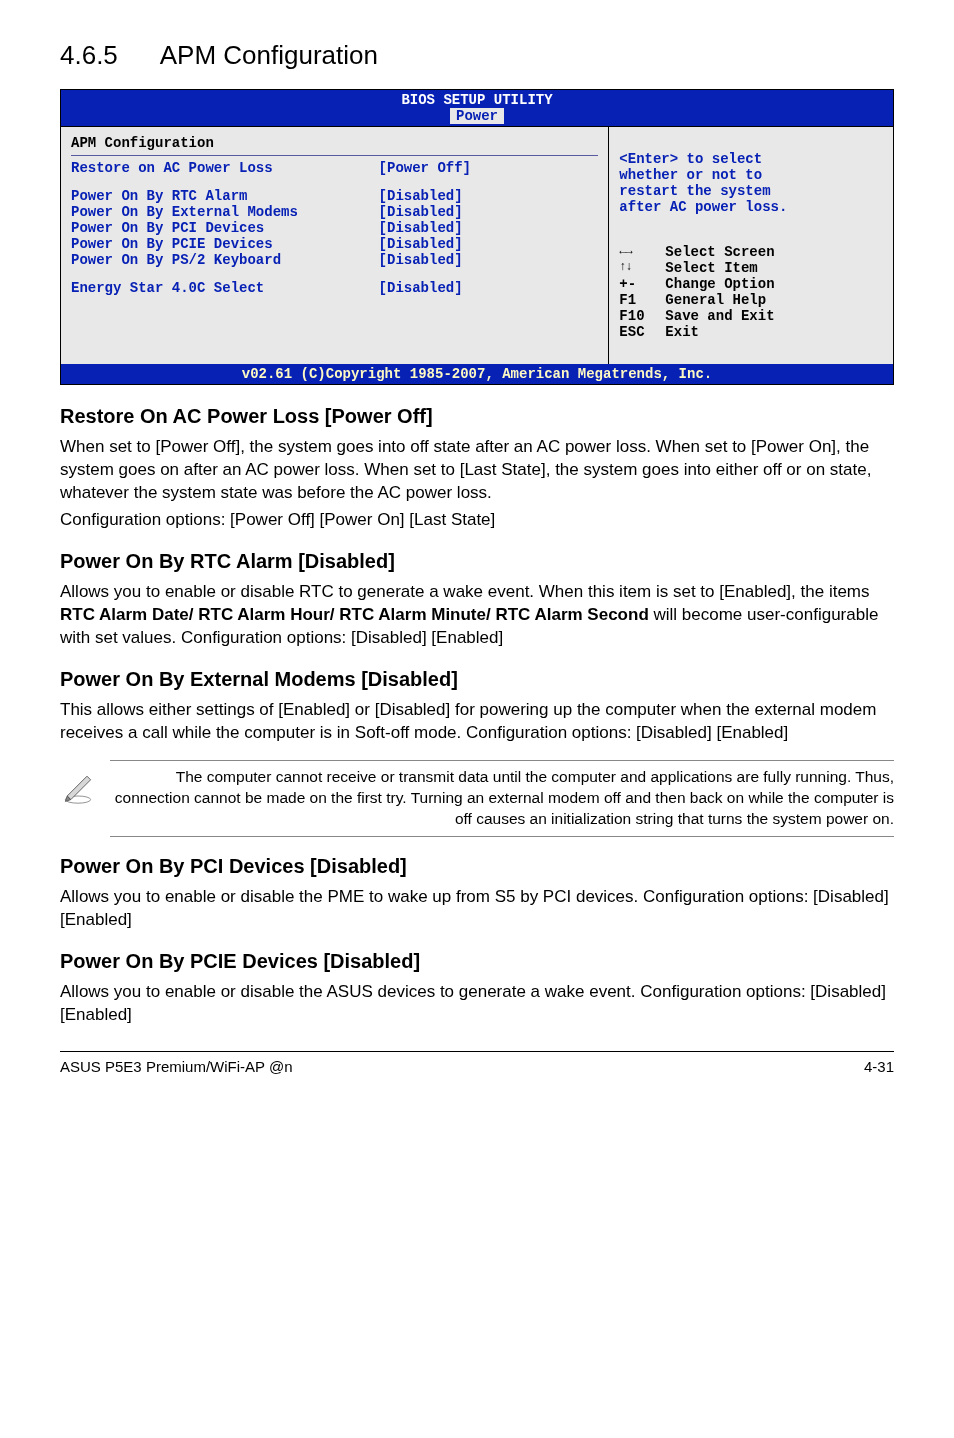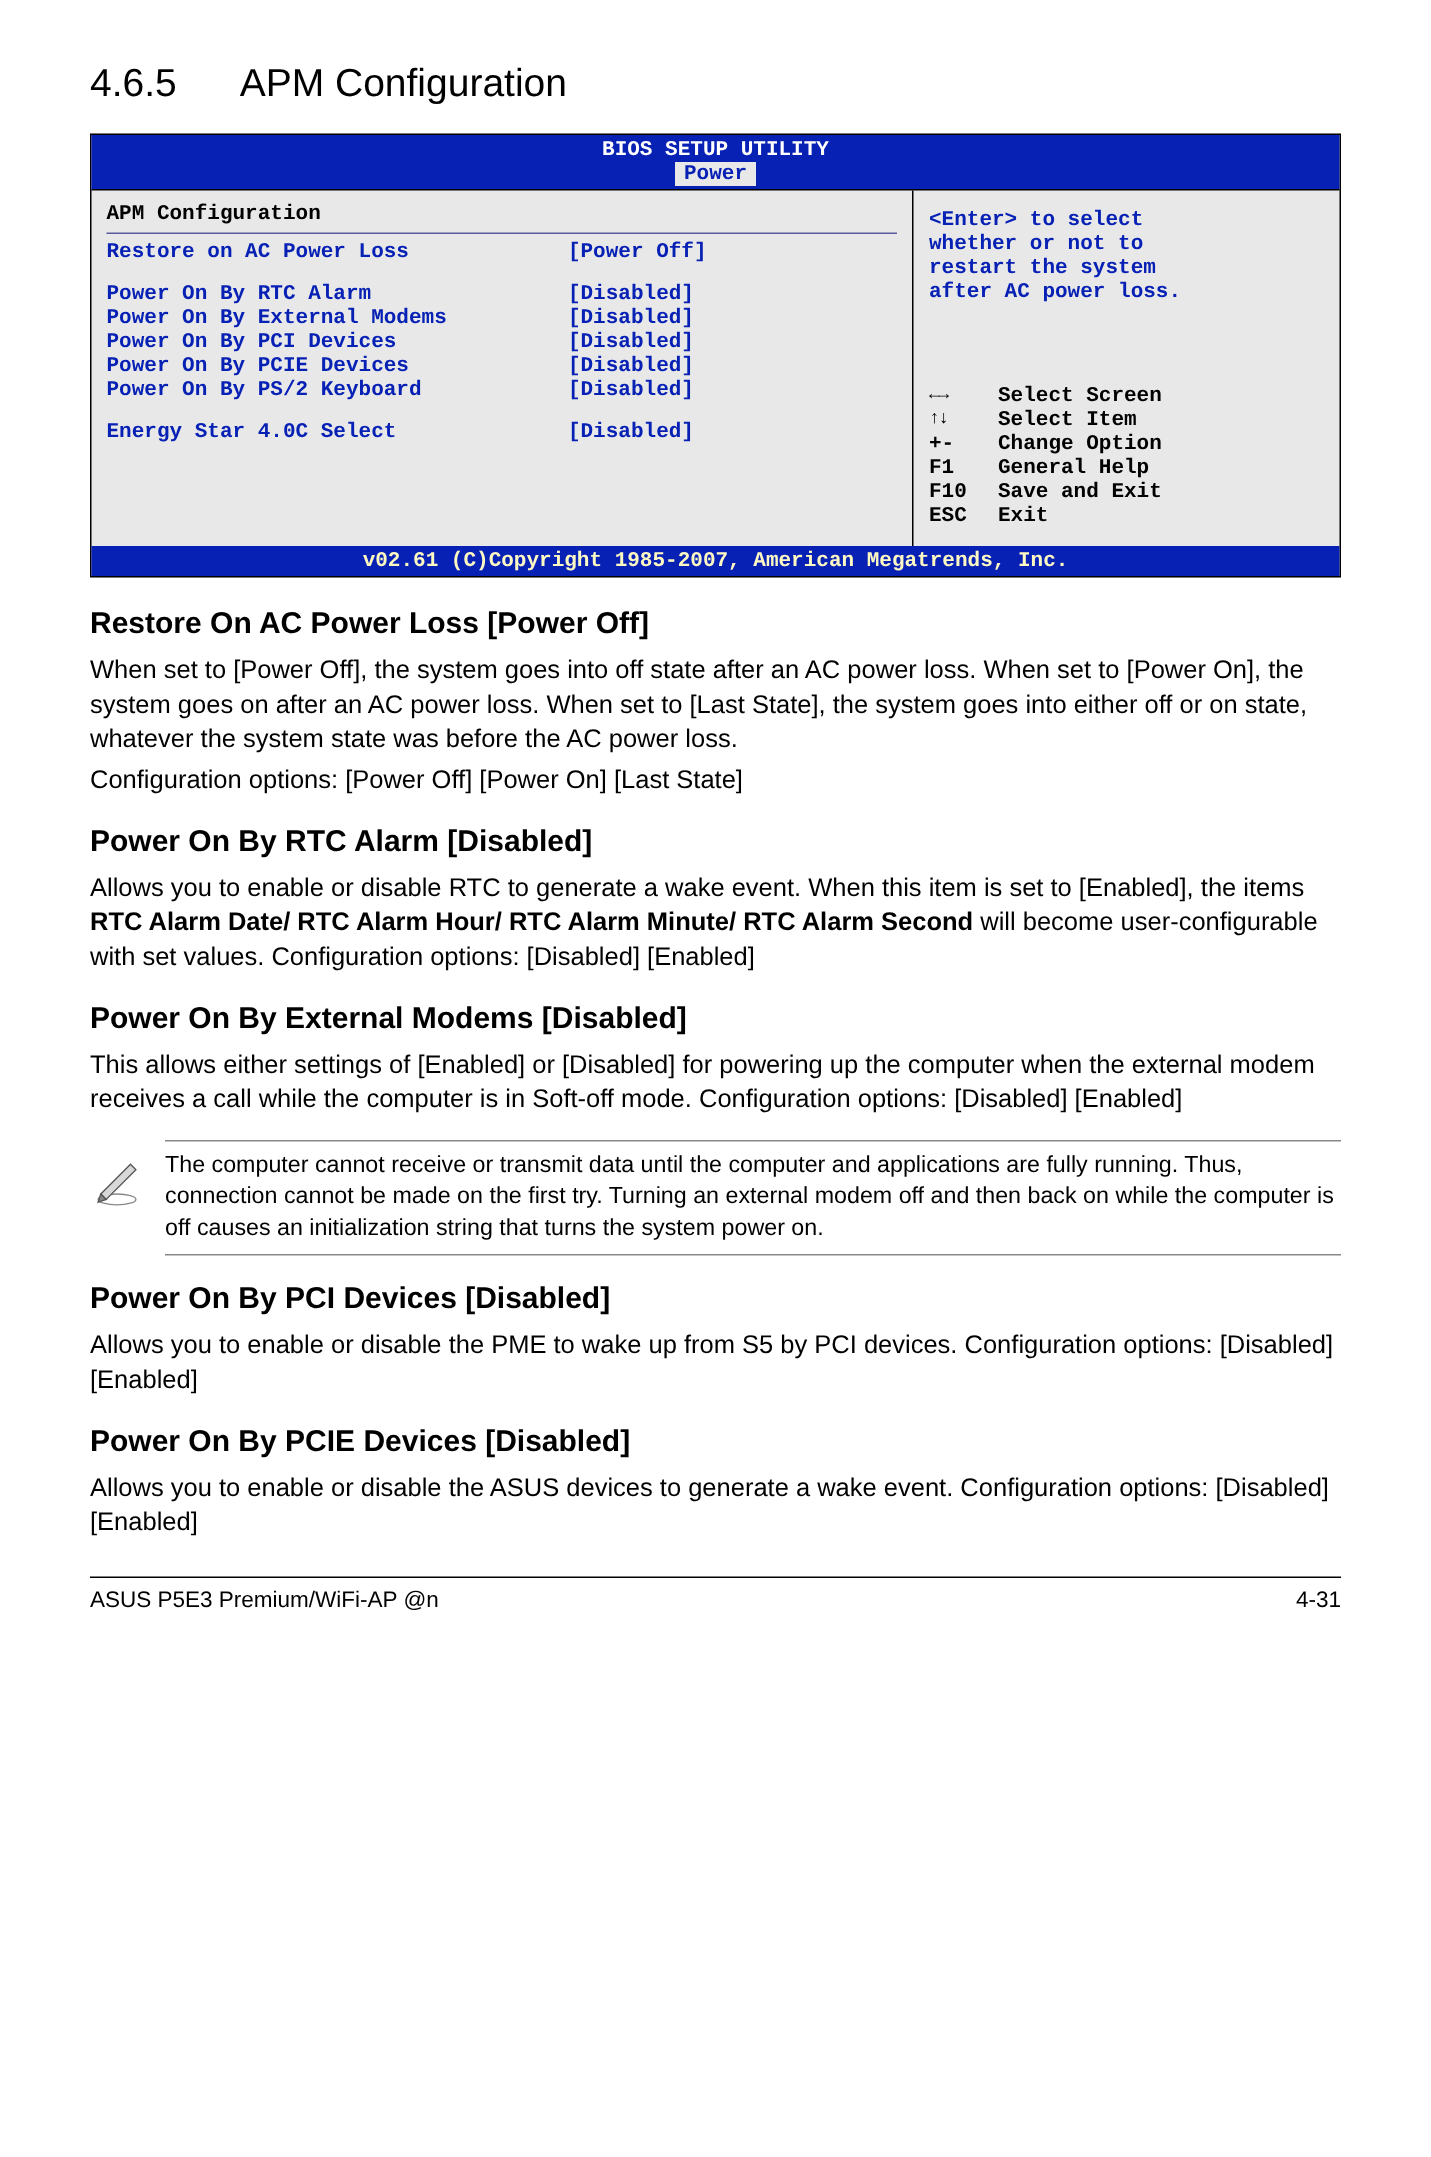--- a/index.html
+++ b/index.html
@@ -55,21 +55,21 @@
       display: flex;
     }
     .bios-row .label { flex: 1.4; white-space: pre; }
     .bios-row .value { flex: 1; white-space: pre; }
     .bios-sep {
       border-top: 1px solid #5a5aa0;
       margin: 4px 0;
     }
     .bios-right {
       flex: 1;
-      padding: 12px 10px;
+      padding: 24px 10px;
       color: #0821b5;
       font-weight: bold;
       display: flex;
       flex-direction: column;
       justify-content: space-between;
     }
     .bios-right-bottom {
       color: #000;
       font-weight: bold;
     }
@@ -93,20 +93,21 @@
       line-height: 1.35;
       margin-bottom: 4px;
     }
     .note-block {
       border-top: 1px solid #888;
       border-bottom: 1px solid #888;
       margin: 16px 0 12px 50px;
       padding: 6px 0;
       display: flex;
       gap: 14px;
+      text-align: right;
     }
     .note-icon {
       flex-shrink: 0;
       width: 36px;
       padding-top: 2px;
       margin-left: -50px;
     }
     .note-text {
       font-size: 15.5px;
       line-height: 1.35;

